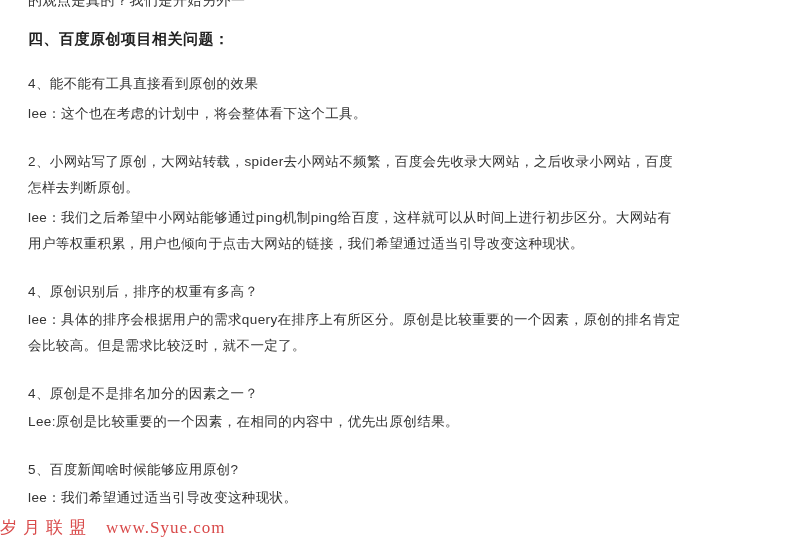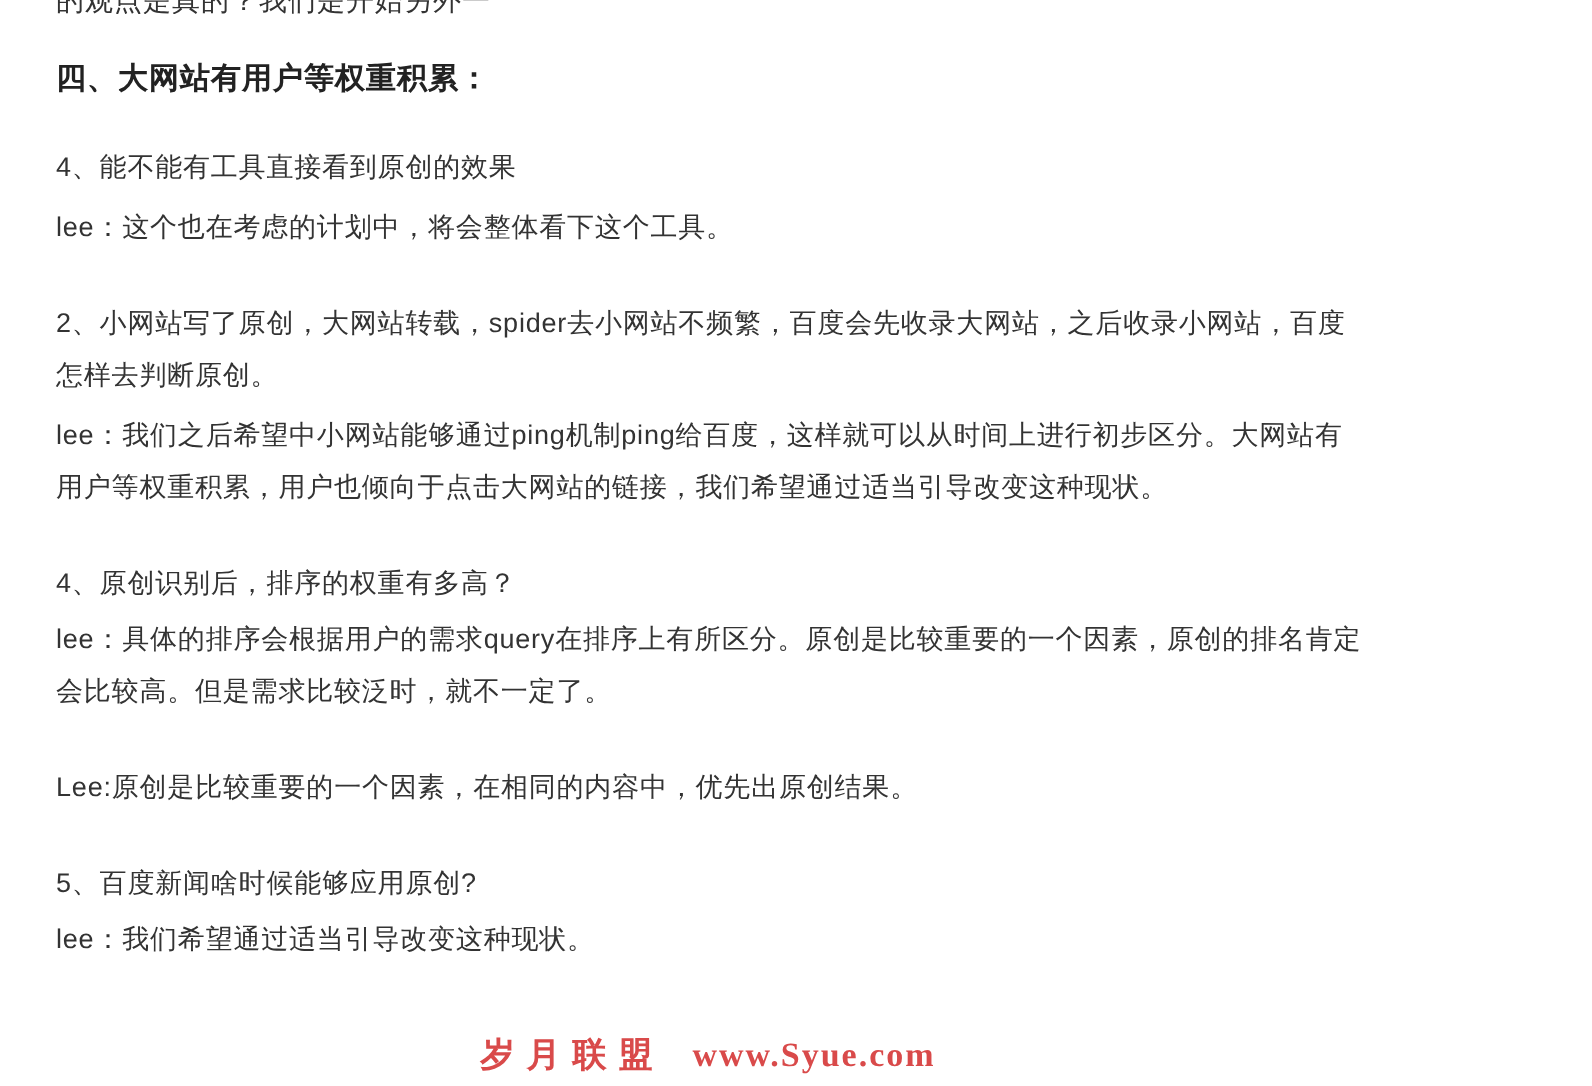--- a/index.html
+++ b/index.html
@@ -62,61 +62,61 @@
     margin: 4px 0 0 0;
   }
   .a.tight {
     margin-top: 2px;
   }
   .watermark {
     position: absolute;
     left: 0;
     right: 0;
     bottom: 4px;
-    text-align: center;
     font-family: "Liberation Serif", serif;
     font-size: 17px;
-    font-weight: bold;
+    font-weight: normal;
     color: #d94a4a;
     letter-spacing: 2px;
   }
   .watermark .wm-cn {
     letter-spacing: 6px;
     margin-right: 14px;
   }
   .watermark .wm-url {
     letter-spacing: 1px;
   }
 </style>
 </head>
 <body>
 
 <div class="page">
   <div class="content">
 
     <p class="clipped-line">的观点是真的？我们是开始另外一</p>
 
-    <h2 class="section-title">四、大网站有用户等权重积累：</h2>
+    <h2 class="section-title">四、百度原创项目相关问题：</h2>
 
     <div class="qa-block">
       <p class="q">4、能不能有工具直接看到原创的效果</p>
       <p class="a">lee：这个也在考虑的计划中，将会整体看下这个工具。</p>
     </div>
 
     <div class="qa-block">
       <p class="q">2、小网站写了原创，大网站转载，spider去小网站不频繁，百度会先收录大网站，之后收录小网站，百度怎样去判断原创。</p>
       <p class="a">lee：我们之后希望中小网站能够通过ping机制ping给百度，这样就可以从时间上进行初步区分。大网站有用户等权重积累，用户也倾向于点击大网站的链接，我们希望通过适当引导改变这种现状。</p>
     </div>
 
     <div class="qa-block">
       <p class="q">4、原创识别后，排序的权重有多高？</p>
       <p class="a tight">lee：具体的排序会根据用户的需求query在排序上有所区分。原创是比较重要的一个因素，原创的排名肯定会比较高。但是需求比较泛时，就不一定了。</p>
     </div>
 
     <div class="qa-block">
+      <p class="q">4、原创是不是排名加分的因素之一？</p>
       <p class="a tight">Lee:原创是比较重要的一个因素，在相同的内容中，优先出原创结果。</p>
     </div>
 
     <div class="qa-block">
       <p class="q">5、百度新闻啥时候能够应用原创?</p>
       <p class="a tight">lee：我们希望通过适当引导改变这种现状。</p>
     </div>
 
   </div>
 

